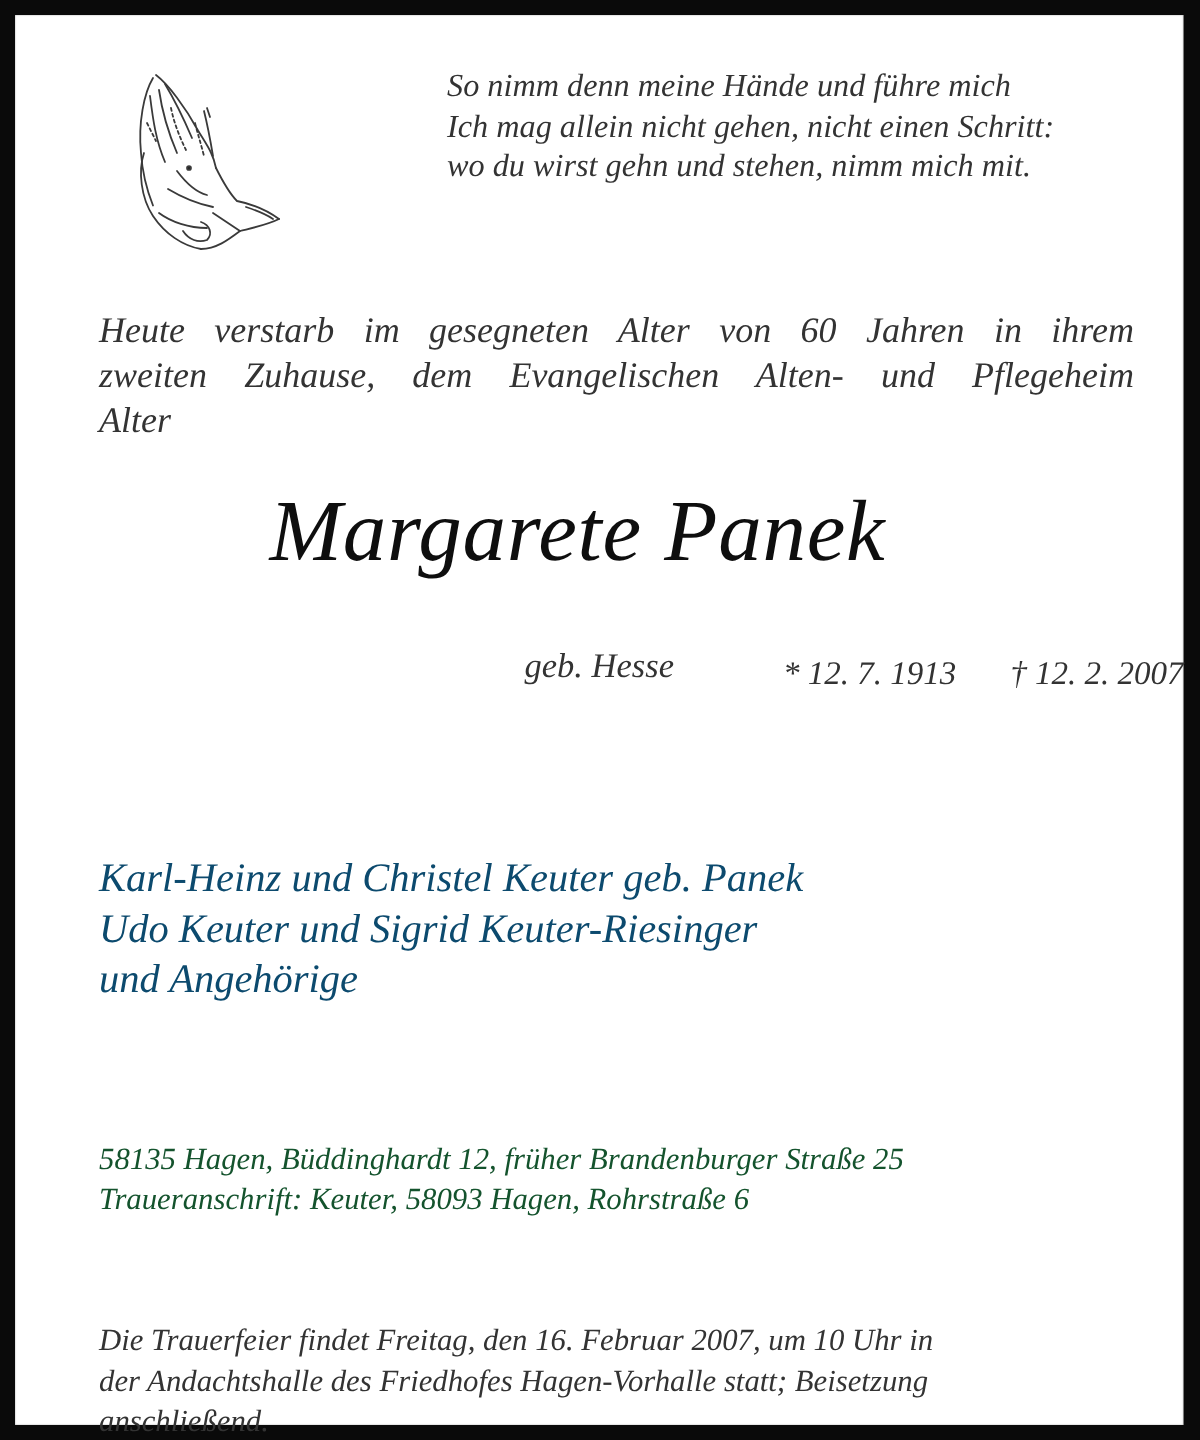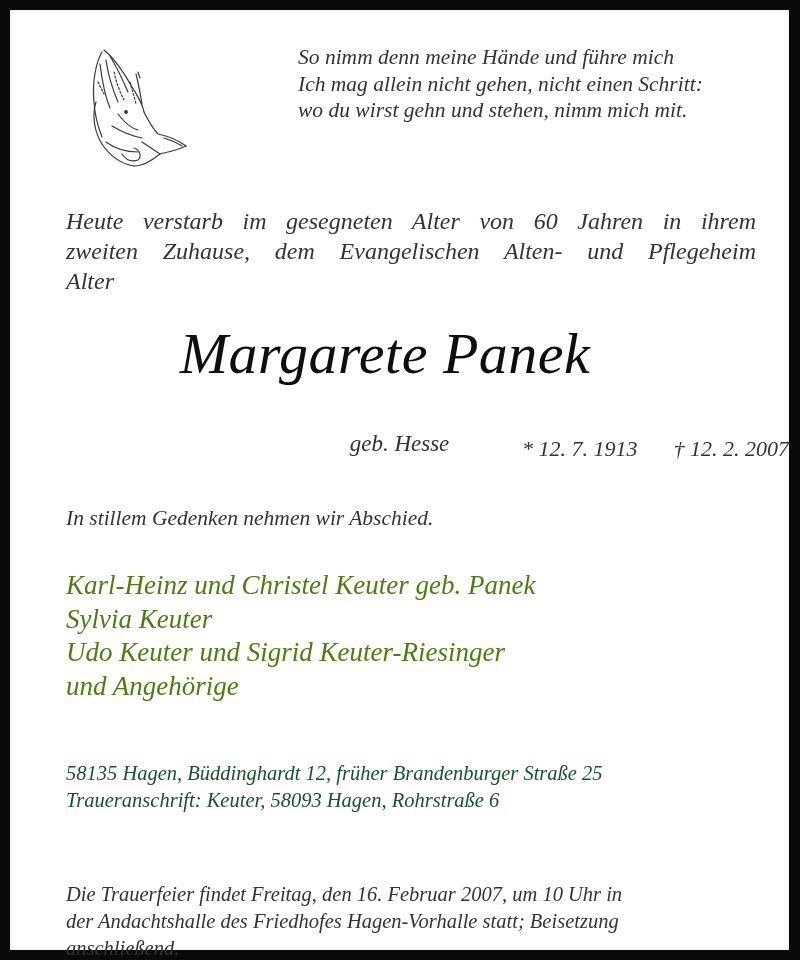--- a/index.html
+++ b/index.html
@@ -26,21 +26,21 @@
   .intro .j { text-align: justify; text-align-last: justify; width: 690px; }
 
   .name { left: 0; width: 750px; top: 312px; text-align: center; font-size: 58px; line-height: 64px; color: #0e0e0e; letter-spacing: 0.5px; }
   .maiden { left: 0; width: 779px; top: 385px; text-align: center; font-size: 23px; color: #333; margin-top: 36px; }
   .dates { left: 0; width: 779px; top: 426px; text-align: right; font-size: 22px; color: #333; }
   .dates span { display: inline-block; }
   .dates .gap { width: 36px; }
 
   .farewell { left: 56px; top: 496px; font-size: 21.5px; color: #333; }
 
-  .family { left: 56px; top: 559px; font-size: 27px; line-height: 33.5px; color: #4d7c0f; }
+  .family { left: 56px; top: 559px; font-size: 27px; line-height: 33.5px; color: #0c4a6e; }
   .family div { white-space: nowrap; }
 
   .address { left: 56px; top: 750px; font-size: 20.5px; line-height: 27px; color: #14532d; }
   .address div { white-space: nowrap; }
 
   .service { left: 56px; top: 871px; font-size: 20.5px; line-height: 27px; color: #333; }
   .service div { white-space: nowrap; }
 </style>
 </head>
 <body>
@@ -82,25 +82,23 @@
     <span class="line j">zweiten Zuhause, dem Evangelischen Alten- und Pflegeheim</span>
     <span class="line">Alter</span>
   </div>
 
   <div class="abs name">Margarete Panek</div>
   <div class="abs maiden">geb. Hesse</div>
   <div class="abs dates">
     <span>* 12. 7. 1913</span><span class="gap"></span><span>† 12. 2. 2007</span>
   </div>
 
-  <div class="abs farewell">In stillem Gedenken nehmen wir Abschied.</div>
 
   <div class="abs family">
     <div>Karl-Heinz und Christel Keuter geb. Panek</div>
-    <div>Sylvia Keuter</div>
     <div>Udo Keuter und Sigrid Keuter-Riesinger</div>
     <div>und Angehörige</div>
   </div>
 
   <div class="abs address">
     <div>58135 Hagen, Büddinghardt 12, früher Brandenburger Straße 25</div>
     <div>Traueranschrift: Keuter, 58093 Hagen, Rohrstraße 6</div>
   </div>
 
   <div class="abs service">

